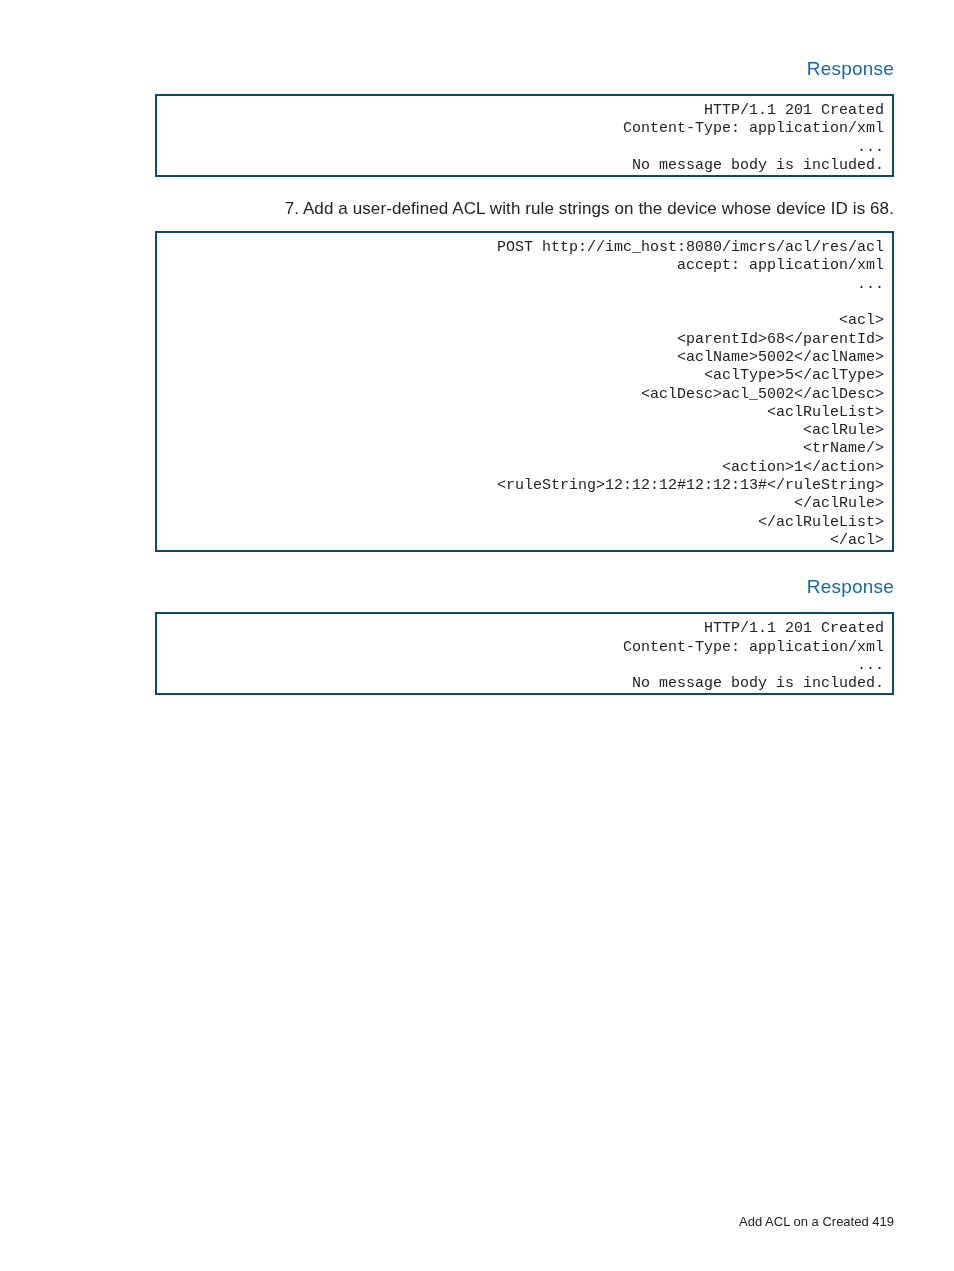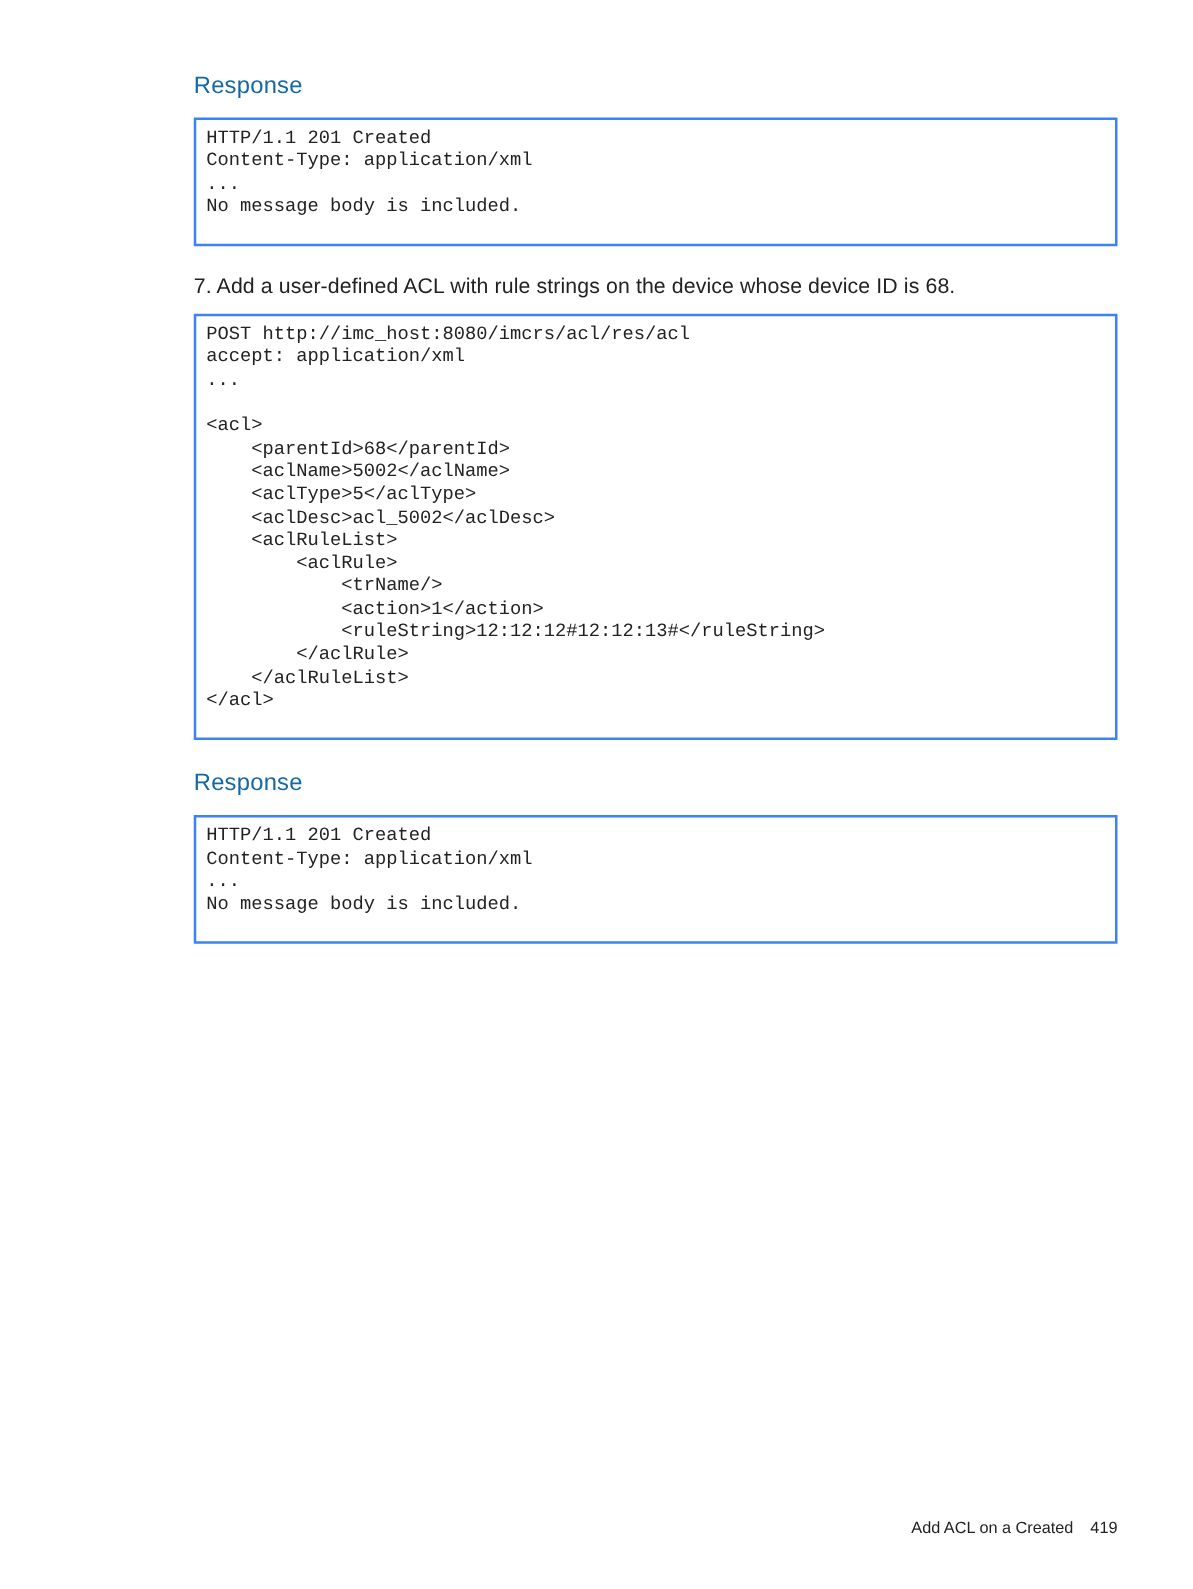--- a/index.html
+++ b/index.html
@@ -10,37 +10,38 @@
     height: 1271px;
     background: #ffffff;
     font-family: "Segoe UI", "Helvetica Neue", Arial, sans-serif;
     color: #222;
     position: relative;
   }
   .page {
     box-sizing: border-box;
     padding: 58px 60px 0 155px;
     width: 954px;
+    text-align: right;
   }
   .section-heading {
     color: #1568a6;
     font-size: 19px;
     font-weight: 400;
     margin: 0 0 14px 0;
     font-family: "Segoe UI Light", "Segoe UI", "Helvetica Neue", Arial, sans-serif;
     letter-spacing: 0.2px;
   }
   .code-box {
-    border: 2px solid #3b82f6;
+    border: 2px solid #0c4a6e;
     box-sizing: border-box;
     width: 100%;
     font-family: "Courier New", Courier, monospace;
     font-size: 15px;
     color: #222;
-    padding: 6px 8px 20px 8px;
+    padding: 6px 8px 0 8px;
     line-height: 1.22;
     white-space: pre;
     overflow: hidden;
   }
   .body-text {
     font-size: 17px;
     font-weight: 400;
     color: #222;
     margin: 22px 0 12px 0;
     font-family: "Segoe UI Light", "Segoe UI", "Helvetica Neue", Arial, sans-serif;
@@ -48,21 +49,21 @@
   }
   .gap-before-h { margin-top: 24px; }
   .footer {
     position: absolute;
     bottom: 42px;
     right: 60px;
     font-size: 13px;
     color: #222;
     font-family: "Segoe UI Light", "Segoe UI", "Helvetica Neue", Arial, sans-serif;
   }
-  .footer .pnum { margin-left: 10px; }
+  .footer .pnum { }
 </style>
 </head>
 <body>
 
 <div class="page">
 
   <h3 class="section-heading">Response</h3>
   <div class="code-box">HTTP/1.1 201 Created
 Content-Type: application/xml
 ...

